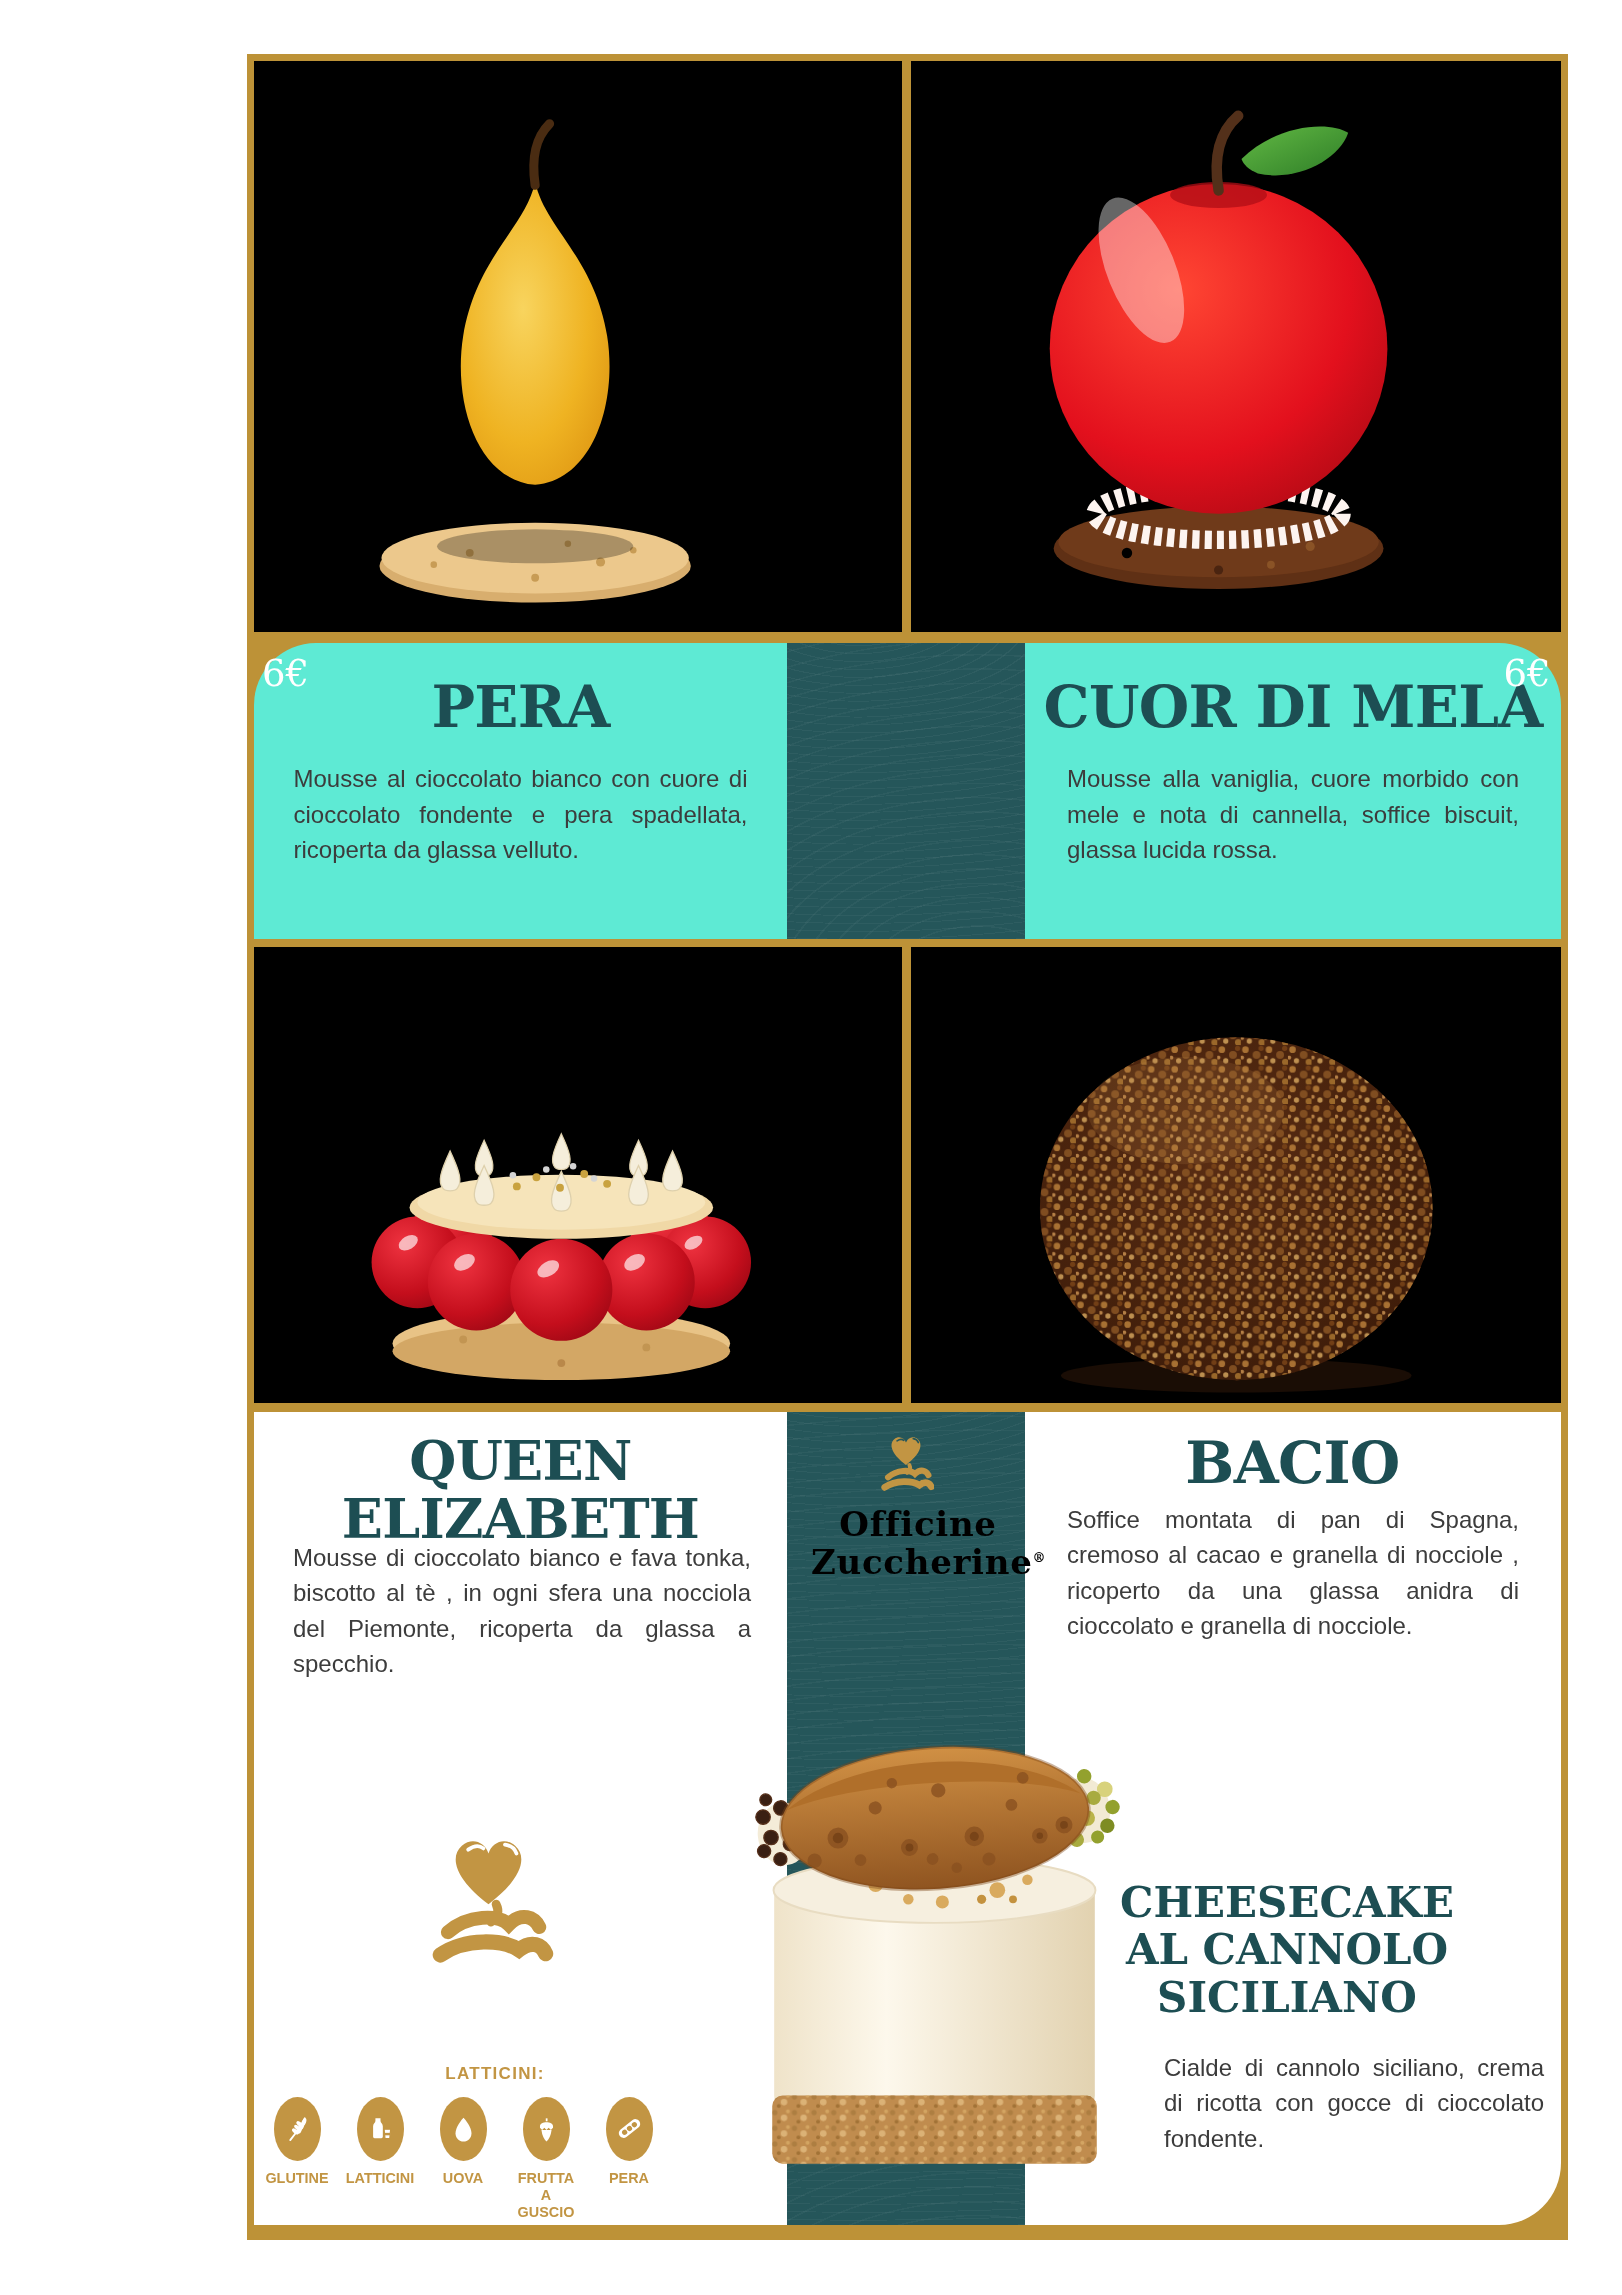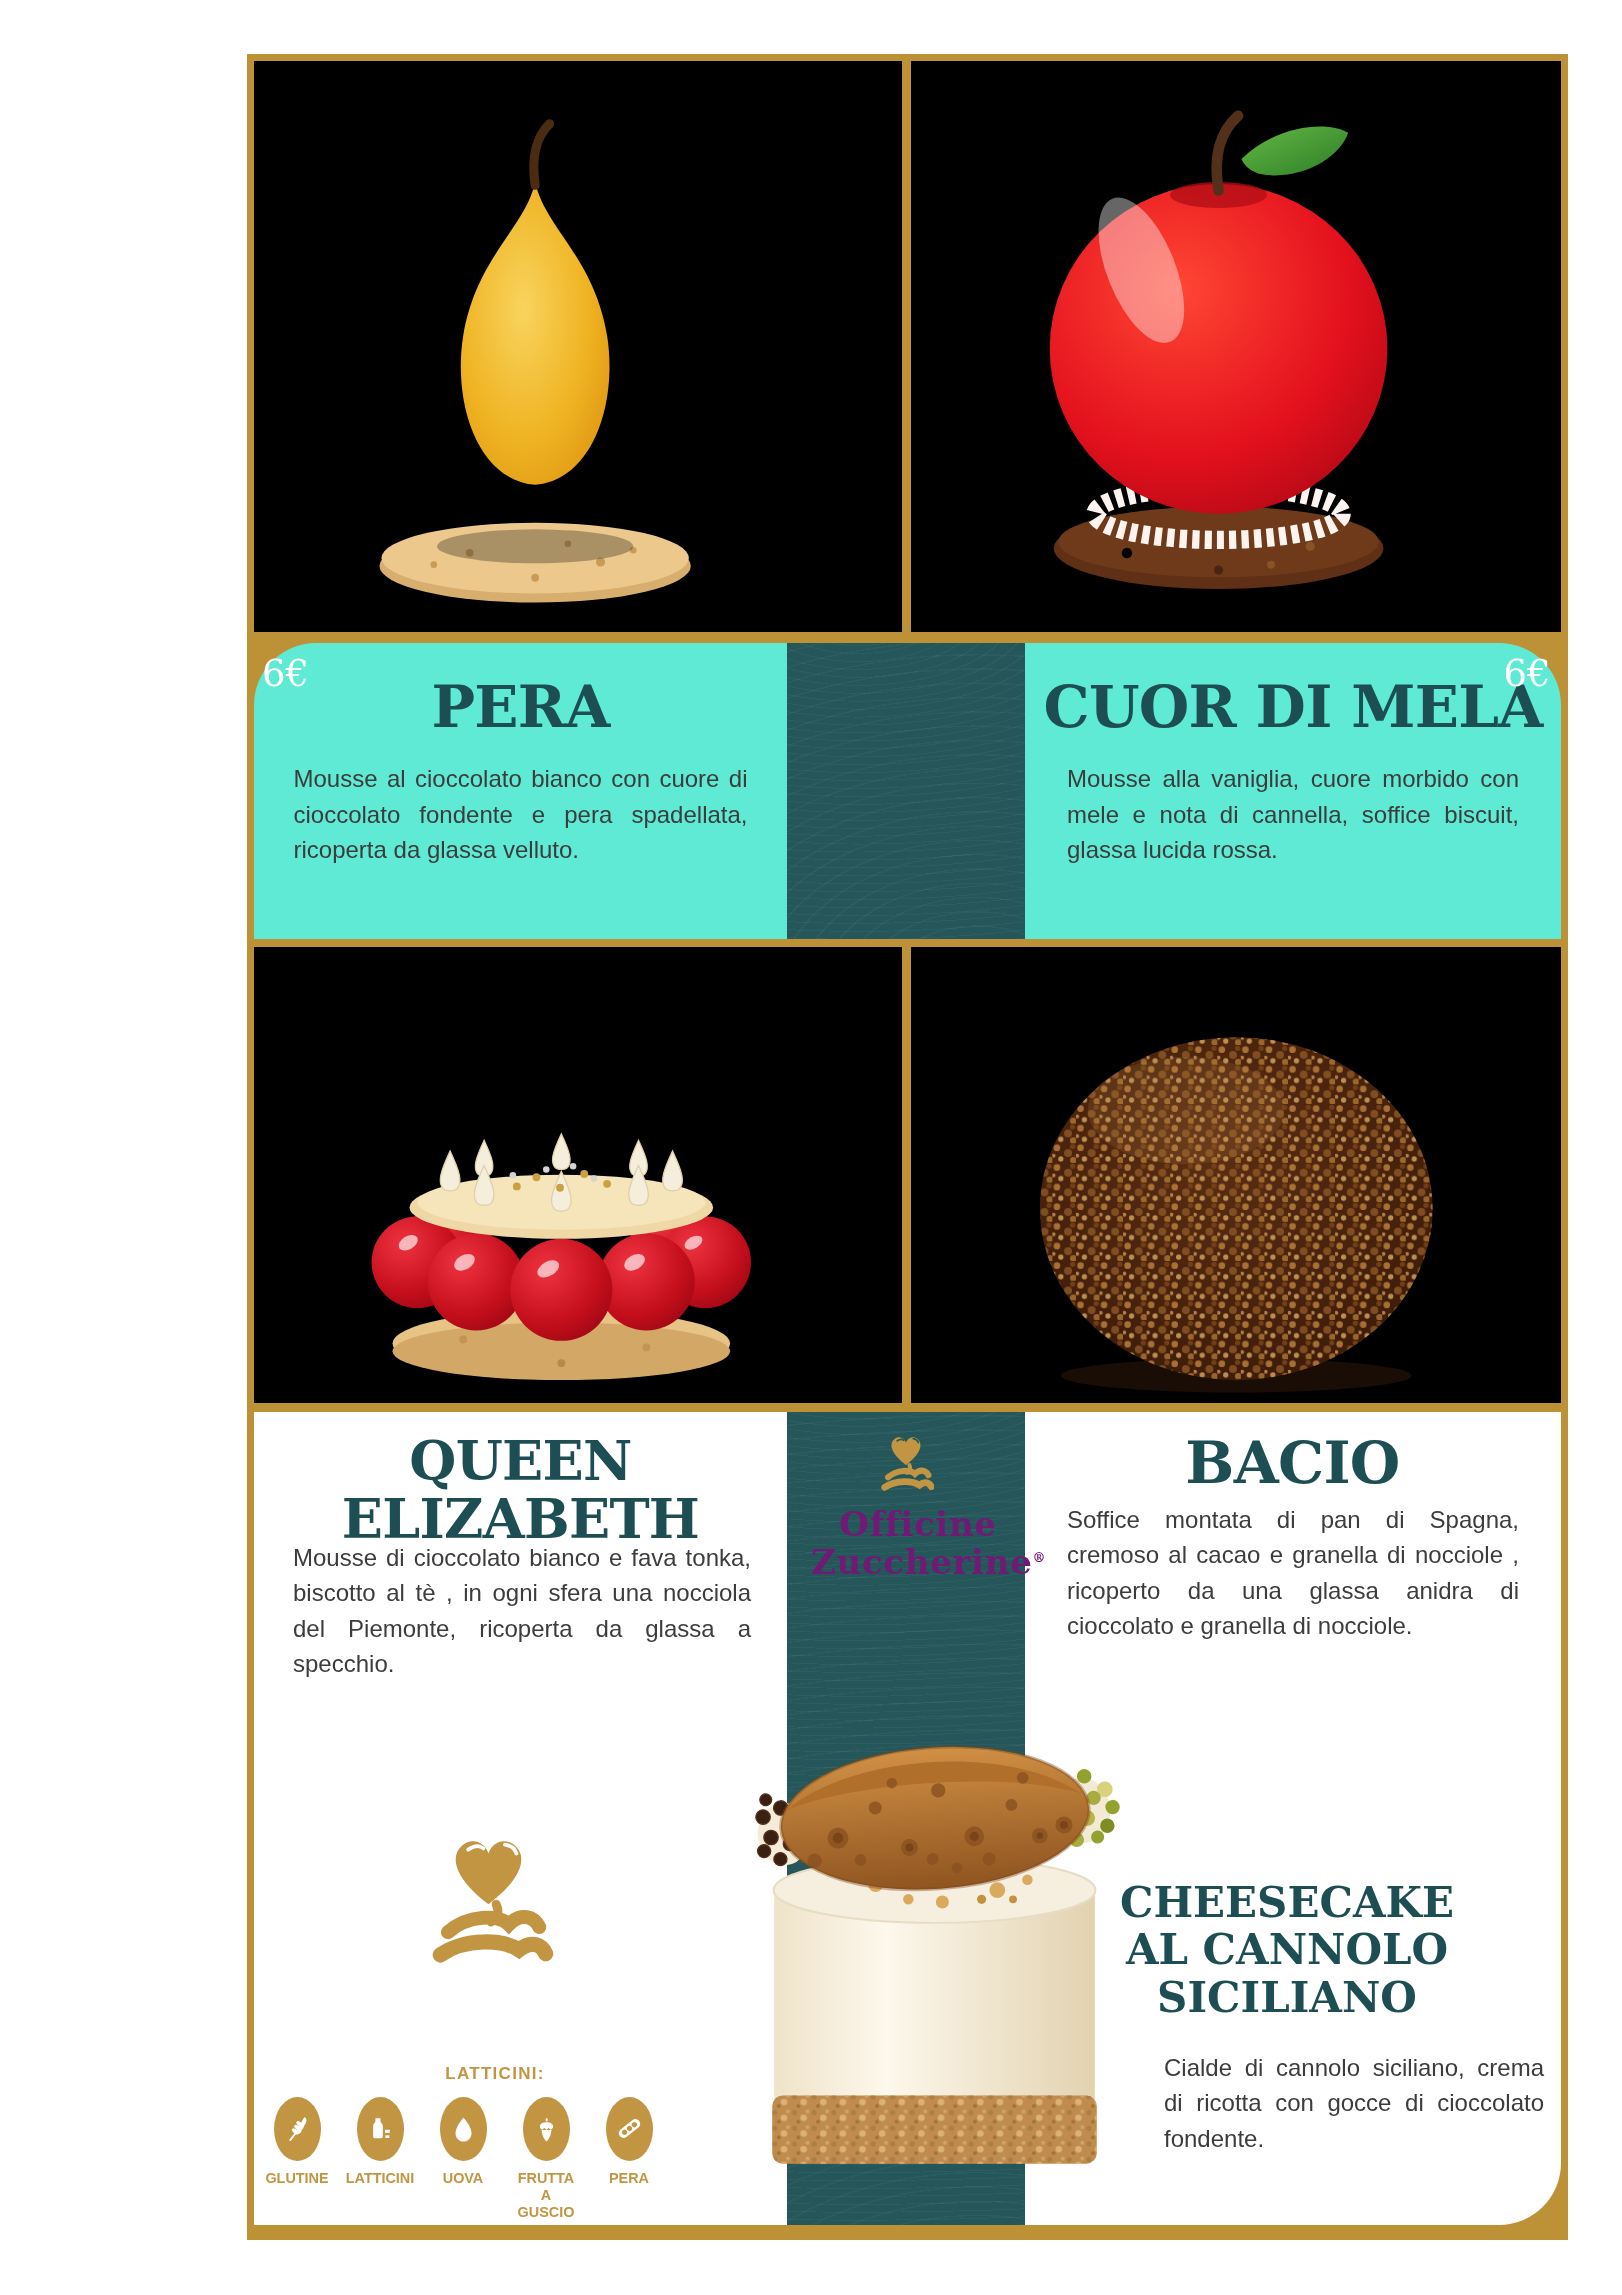--- a/index.html
+++ b/index.html
@@ -33,21 +33,21 @@
   .price{position:absolute;font-family:"DejaVu Serif",serif;color:#ffffff;font-size:37px;z-index:5;}
   .price.tl{left:7.9px;top:9.2px;} .price.tr{right:10.5px;top:9.2px;} .price.br{right:10.5px;bottom:11.8px;}
 
   
   .bottom{position:relative;flex:1;background:#bd9237;}
   .bottom-white{position:absolute;inset:0;background:#fff;border-bottom-right-radius:62px;}
   .bstrip{position:absolute;left:533px;top:0;bottom:0;width:238px;}
   .abs{position:absolute;}
   .strip-logo{left:533px;top:17px;width:238px;text-align:center;}
   .strip-logo svg{width:56px;height:73px;display:block;margin:0 auto 3.9px;}
-  .logo-word{font-family:"DejaVu Serif",serif;font-weight:700;color:#701a75;font-size:34px;line-height:1.12;letter-spacing:0.7px;padding-left:24px;}
+  .logo-word{font-family:"DejaVu Serif",serif;font-weight:700;color:#000000;font-size:34px;line-height:1.12;letter-spacing:0.7px;padding-left:24px;}
   .logo-reg{font-size:13px;vertical-align:super;}
   .qe-title{left:0;top:1px;width:533px;}
   .qe-desc{left:39px;top:128px;width:458px;}
   .bacio-title{left:770px;top:21px;width:537px;}
   .bacio-desc{left:813px;top:90px;width:452px;}
   .heart-logo{left:169px;top:411px;width:131px;height:165px;}
   .heart-logo svg{width:100%;height:100%;}
   .ck-photo{left:458px;top:257px;width:445px;height:530px;}
   .ck-photo svg{width:100%;height:100%;}
   .ck-title{left:817px;top:467px;width:432px;font-size:42px;line-height:1.14;letter-spacing:0;}

